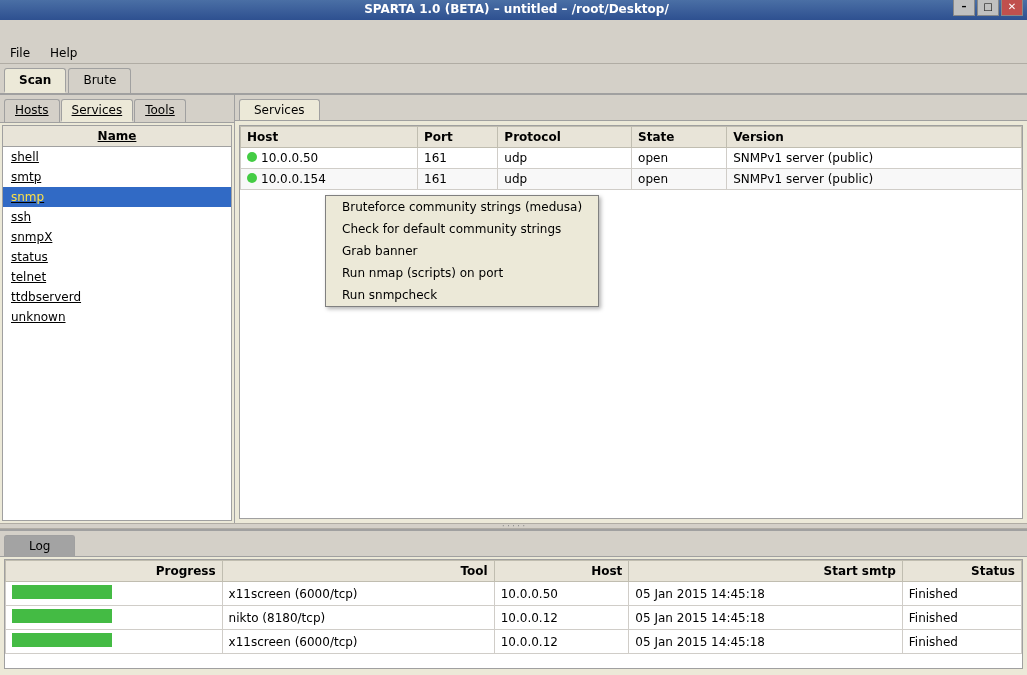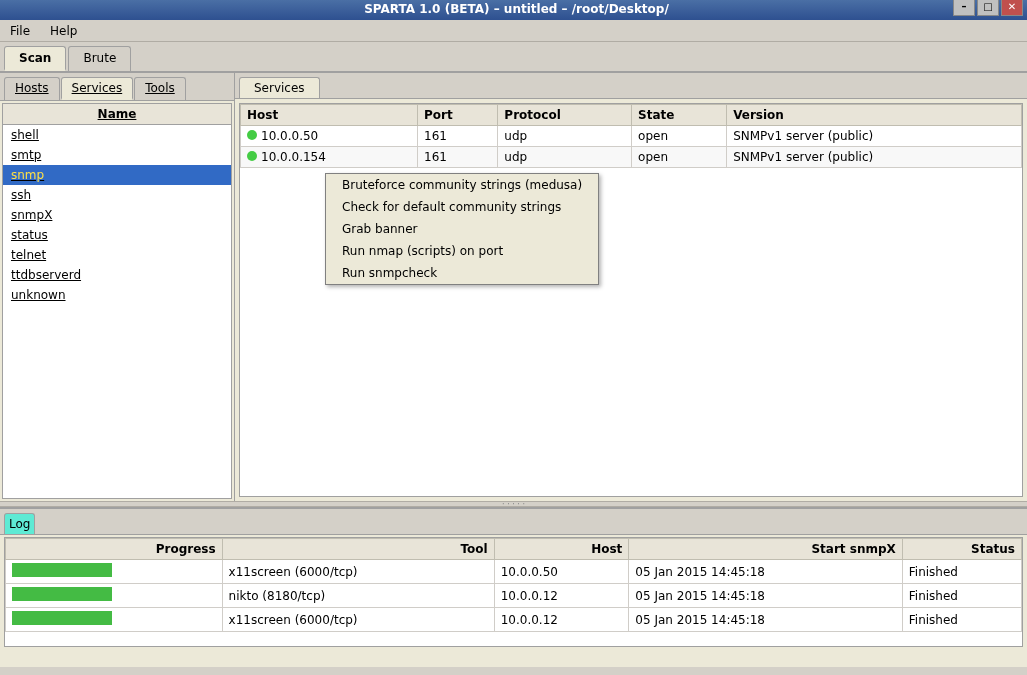--- a/index.html
+++ b/index.html
@@ -51,20 +51,21 @@
 
     
     .menubar {
       background: #d4d0c8;
       border-bottom: 1px solid #b0aca4;
       padding: 2px 4px;
       display: flex;
       gap: 8px;
       height: 22px;
       align-items: center;
+      margin-top: 22px;
     }
     .menubar-item {
       padding: 2px 6px;
       cursor: pointer;
       font-size: 12px;
     }
 
     
     .main-container {
       display: flex;
@@ -253,22 +254,22 @@
       background: #ece9d8;
       border-top: 2px solid #a0a0a0;
     }
     .log-tabs {
       display: flex;
       background: #d4d0c8;
       padding: 4px 4px 0 4px;
       border-bottom: 1px solid #a0a0a0;
     }
     .log-tab {
-      padding: 3px 4px;
-      background: #5eead4;
+      padding: 3px 24px;
+      background: #a3a3a3;
       border: 1px solid #a0a0a0;
       border-bottom: none;
       cursor: pointer;
       font-size: 12px;
       border-radius: 3px 3px 0 0;
     }
 
     .log-table {
       width: 100%;
       border-collapse: collapse;
@@ -432,21 +433,21 @@
     <div class="log-tabs">
       <div class="log-tab">Log</div>
     </div>
     <div class="log-table-wrapper">
       <table class="log-table">
         <thead>
           <tr>
             <th>Progress</th>
             <th>Tool</th>
             <th>Host</th>
-            <th>Start snmpX</th>
+            <th>Start smtp</th>
             <th>Status</th>
           </tr>
         </thead>
         <tbody id="log-tbody">
         <tr>
     <td>
       <div class="progress-bar-container">
         <div class="progress-bar-fill" style="width:100%"></div>
       </div>
     </td>

